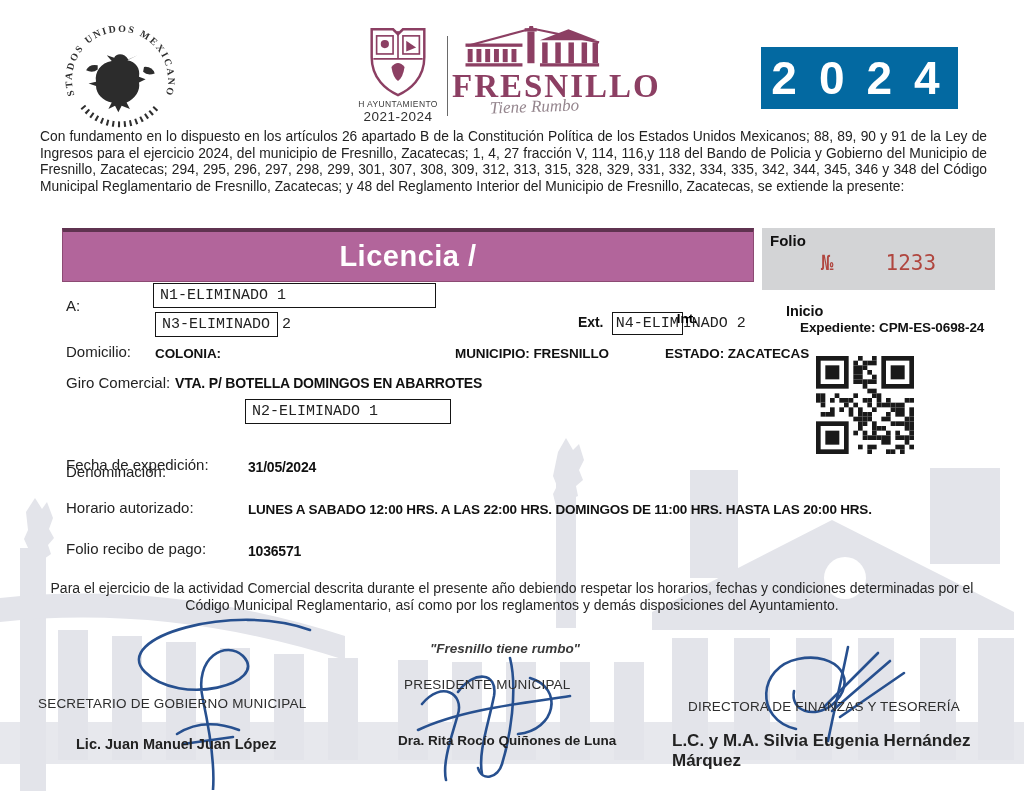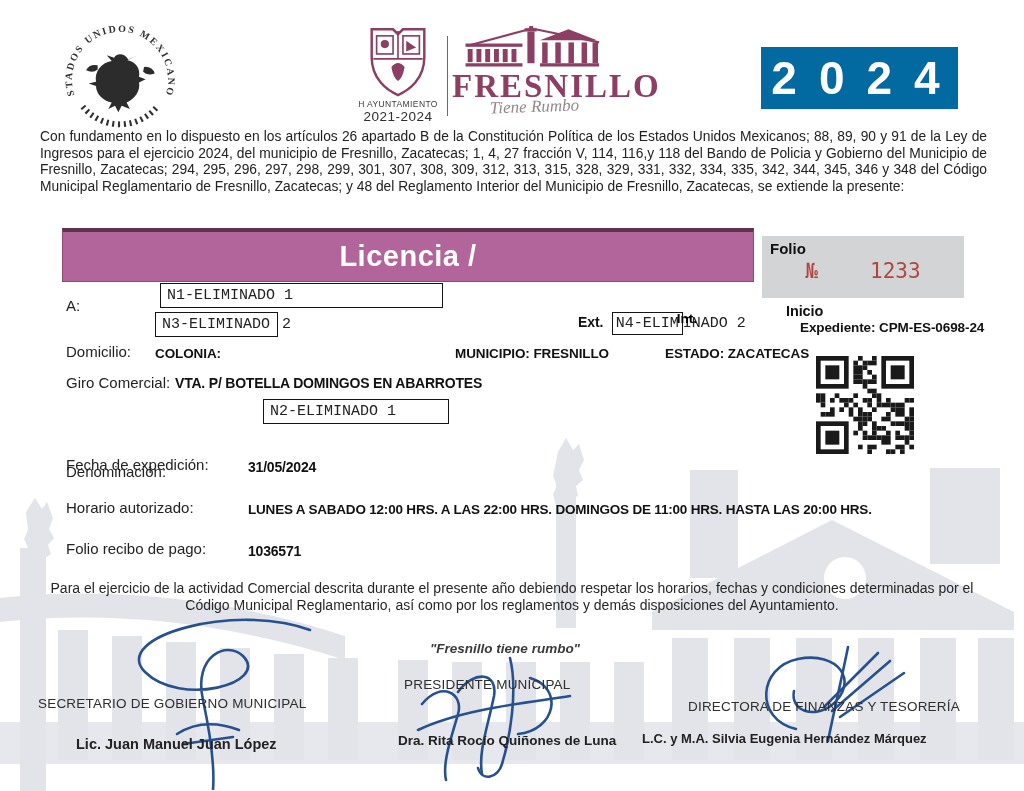--- a/index.html
+++ b/index.html
@@ -25,21 +25,21 @@
                color:#95868e;transform:rotate(-2deg);}
   
   .legal{left:40px;top:129px;width:947px;font-size:13.8px;line-height:16.6px;
          text-align:justify;color:#222;}
   
   .banner{left:62px;top:228px;width:692px;height:54px;background:#b2659b;
           border:1px solid #8c4a73;border-top:4px solid #5f3350;box-sizing:border-box;
           display:flex;align-items:center;justify-content:center;color:#fff;}
   .banner .pre{font-size:29px;font-weight:bold;letter-spacing:.5px;}
   .banner .main{font-size:34px;font-weight:800;letter-spacing:1.5px;}
-  .folio-box{left:762px;top:228px;width:202px;height:62px;background:#d3d4d6;padding:4px 8px;box-sizing:border-box;margin-top:8px;}
+  .folio-box{left:762px;top:228px;width:233px;height:62px;background:#d3d4d6;padding:4px 8px;box-sizing:border-box;}
   .folio-box .flabel{font-size:15px;font-weight:bold;color:#111;}
   .folio-box .fnum{margin-top:2px;text-align:center;font-family:"DejaVu Sans Mono",monospace;
                    font-size:21px;color:#b0463f;}
   .folio-box .fnum .gap{display:inline-block;width:52px;}
   
   .lbl{font-size:15px;color:#222;}
   .blbl{font-size:13.5px;font-weight:bold;color:#111;letter-spacing:-0.1px;}
   .val{font-size:14px;font-weight:bold;color:#111;letter-spacing:-0.2px;}
   .redact{font-family:"Liberation Mono","DejaVu Sans Mono",monospace;font-size:15px;color:#222;
           border:1.5px solid #151515;background:rgba(255,255,255,.9);
@@ -170,21 +170,21 @@
     <span class="pre">Licencia /</span>
   </div>
   <div class="abs layer folio-box">
     <div class="flabel">Folio</div>
     <div class="fnum">
       <span>№</span><span class="gap"></span><span>1233</span>
     </div>
   </div>
 
   <div class="abs layer lbl" style="left:66px;top:297px;">A:</div>
-  <div class="abs layer redact" style="left:160px;top:283px;width:283px;">N1-ELIMINADO 1</div>
+  <div class="abs layer redact" style="left:153px;top:283px;width:283px;">N1-ELIMINADO 1</div>
   <div class="abs layer" style="left:155px;top:312px;">
     <span class="redact" style="display:inline-block;width:123px;">N3-ELIMINADO</span><span class="mono" style="margin-left:4px;">2</span>
   </div>
 
   <div class="abs layer" style="left:578px;top:313px;">
     <span class="blbl" style="font-size:14px;">Ext.</span>
     <span class="redact" style="padding:2px 3px;margin-left:4px;">N4-ELIM</span><span class="intwrap"><span class="mono">INADO 2</span><span class="int-overlay">Int.</span></span>
   </div>
 
   <div class="abs layer blbl" style="left:786px;top:303px;font-size:14.5px;">Inicio</div>
@@ -192,21 +192,21 @@
 
   <div class="abs layer lbl" style="left:66px;top:343px;">Domicilio:</div>
   <div class="abs layer blbl" style="left:155px;top:346px;">COLONIA:</div>
   <div class="abs layer blbl" style="left:455px;top:346px;">MUNICIPIO: FRESNILLO</div>
   <div class="abs layer blbl" style="left:665px;top:346px;">ESTADO: ZACATECAS</div>
 
   <div class="abs layer lbl" style="left:66px;top:374px;">Giro Comercial:</div>
   <div class="abs layer val" style="left:175px;top:375px;">VTA. P/ BOTELLA DOMINGOS EN ABARROTES</div>
 
   <div class="abs layer lbl" style="left:66px;top:428px;margin-top:35px;">Denominación:</div>
-  <div class="abs layer redact" style="left:245px;top:399px;width:186px;margin-left:18px;">N2-ELIMINADO 1</div>
+  <div class="abs layer redact" style="left:245px;top:399px;width:206px;">N2-ELIMINADO 1</div>
 
   <div class="abs layer" style="left:816px;top:356px;">
     <svg width="98" height="98" viewBox="0 0 96.6 96.6">
         <g id="qr-mods">
           <rect x="0" y="0" width="32.199999999999996" height="32.199999999999996" fill="#1a1a1a"></rect>
           <rect x="4.6" y="4.6" width="23" height="23" fill="#fff"></rect>
           <rect x="9.2" y="9.2" width="13.799999999999999" height="13.799999999999999" fill="#1a1a1a"></rect>
           <rect x="64.39999999999999" y="0" width="32.199999999999996" height="32.199999999999996" fill="#1a1a1a"></rect>
           <rect x="69" y="4.6" width="23" height="23" fill="#fff"></rect>
           <rect x="73.6" y="9.2" width="13.799999999999999" height="13.799999999999999" fill="#1a1a1a"></rect>
@@ -367,15 +367,15 @@
     <path class="ink" d="M88,62 L142,8 M96,66 L154,16 M104,72 L168,28"></path>
     <path class="ink" d="M112,2 C106,32 98,66 92,96"></path>
   </svg>
 
   <div class="abs layer sig-title" style="left:38px;top:696px;">SECRETARIO DE GOBIERNO MUNICIPAL</div>
   <div class="abs layer sig-title" style="left:404px;top:677px;">PRESIDENTE MUNICIPAL</div>
   <div class="abs layer sig-title" style="left:688px;top:699px;">DIRECTORA DE FINANZAS Y TESORERÍA</div>
 
   <div class="abs layer sig-name" style="left:76px;top:736px;">Lic. Juan Manuel Juan  López</div>
   <div class="abs layer sig-name" style="left:398px;top:733px;font-size:13.5px;">Dra. Rita Rocío Quiñones de Luna</div>
-  <div class="abs layer sig-name" style="left:642px;top:731px;font-size:13px;">L.C. y M.A. Silvia Eugenia Hernández Márquez</div>
+  <div class="abs layer sig-name" style="left:672px;top:731px;font-size:17px;">L.C. y M.A. Silvia Eugenia Hernández Márquez</div>
 
 </div>
 
 </body></html>

